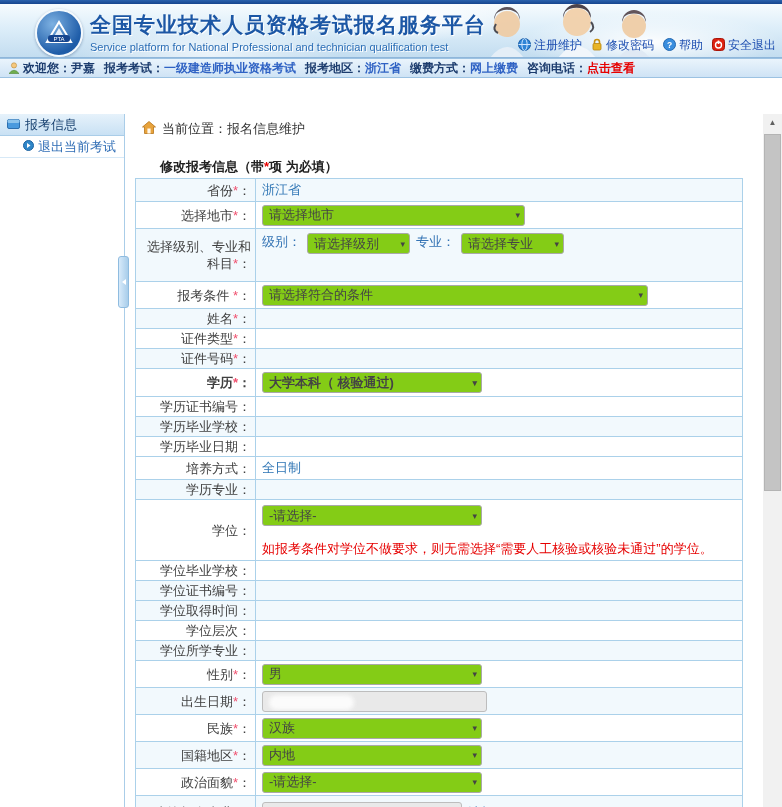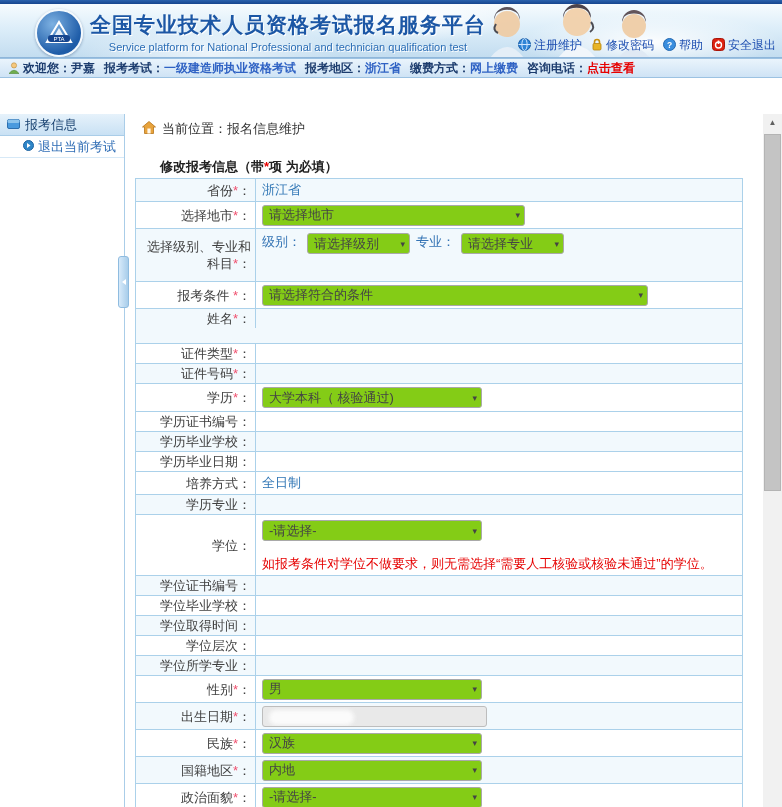--- a/index.html
+++ b/index.html
@@ -11,21 +11,21 @@
           background:linear-gradient(180deg,#f6fbfe 0%,#ddeef9 45%,#c3ddf0 100%);}
   .cloud{position:absolute;border-radius:50%;background:radial-gradient(closest-side,rgba(255,255,255,.95),rgba(255,255,255,0));}
   .c1{left:300px;top:-12px;width:220px;height:50px;}
   .c2{left:520px;top:8px;width:260px;height:60px;}
   .c3{left:80px;top:20px;width:260px;height:60px;opacity:.7;}
   .logo{position:absolute;left:35px;top:5px;width:44px;height:44px;border-radius:50%;
         background:radial-gradient(circle at 35% 30%,#7db1e2,#1e5ca8 70%);
         border:2px solid #f4f9fd;box-shadow:0 1px 3px rgba(10,40,90,.35);
         display:flex;align-items:center;justify-content:center;flex-direction:column;}
   .logo svg{display:block;}
-  .title-block{position:absolute;left:90px;top:7px;text-align:center;}
+  .title-block{position:absolute;left:90px;top:7px;}
   .title-cn{font-size:21px;font-weight:bold;color:#1c57a5;letter-spacing:1px;
             text-shadow:1px 1px 0 #ffffff;}
   .title-en{font-size:11px;color:#2a6db5;margin-top:2px;text-shadow:1px 1px 0 #fff;}
   .people{position:absolute;right:120px;top:0;opacity:.9;}
   .header-links{position:absolute;right:6px;bottom:3px;display:flex;gap:9px;align-items:center;}
   .hlink{display:flex;align-items:center;gap:3px;color:#1d4eb0;font-size:12px;cursor:pointer;white-space:nowrap;}
   
   .welcome{height:18px;border-top:1px solid #9cc2e2;border-bottom:1px solid #9cc2e2;
            background:linear-gradient(180deg,#eaf4fc,#cfe3f5);
            display:flex;align-items:center;padding-left:8px;font-size:12px;color:#1c3c6e;}
@@ -254,38 +254,38 @@
           <div class="cell-label">
             <span class="lbl-wrap"><span>报考条件 </span><span class="star">*</span><span>：</span></span>
           </div>
           <div class="cell-value">
             <div class="select" style="width: 386px;">
               <span class="sel-text">请选择符合的条件</span>
               <span class="arrow">▾</span>
             </div>
           </div>
         </div>
-        <div class="row shade" style="min-height: 19px; flex-direction: column;">
+        <div class="row shade" style="min-height: 19px;">
           <div class="cell-label">
             <span class="lbl-wrap"><span>姓名</span><span class="star">*</span><span>：</span></span>
           </div>
           <div class="cell-value"></div>
         </div>
         <div class="row" style="min-height: 19px;">
           <div class="cell-label">
             <span class="lbl-wrap"><span>证件类型</span><span class="star">*</span><span>：</span></span>
           </div>
         </div>
         <div class="row shade" style="min-height: 19px;">
           <div class="cell-label">
             <span class="lbl-wrap"><span>证件号码</span><span class="star">*</span><span>：</span></span>
           </div>
           <div class="cell-value"></div>
         </div>
-        <div class="row" style="min-height: 27px;">
+        <div class="row" style="min-height: 27px; font-weight: bold;">
           <div class="cell-label">
             <span class="lbl-wrap"><span>学历</span><span class="star">*</span><span>：</span></span>
           </div>
           <div class="cell-value">
             <div class="select" style="width: 220px;">
               <span class="sel-text">大学本科（ 核验通过)</span>
               <span class="arrow">▾</span>
             </div>
           </div>
         </div>
@@ -326,29 +326,29 @@
             <span class="lbl-wrap"><span>学位</span><span>：</span></span>
           </div>
           <div class="cell-value col">
             <div class="select" style="width: 220px;">
               <span class="sel-text">-请选择-</span>
               <span class="arrow">▾</span>
             </div>
             <div class="note-red">如报考条件对学位不做要求，则无需选择“需要人工核验或核验未通过”的学位。</div>
           </div>
         </div>
+        <div class="row" style="min-height: 19px;">
+          <div class="cell-label">
+            <span class="lbl-wrap"><span>学位毕业学校</span><span>：</span></span>
+          </div>
+          <div class="cell-value"></div>
+        </div>
         <div class="row shade" style="min-height: 19px;">
           <div class="cell-label">
             <span class="lbl-wrap"><span>学位证书编号</span><span>：</span></span>
-          </div>
-          <div class="cell-value"></div>
-        </div>
-        <div class="row" style="min-height: 19px;">
-          <div class="cell-label">
-            <span class="lbl-wrap"><span>学位毕业学校</span><span>：</span></span>
           </div>
           <div class="cell-value"></div>
         </div>
         <div class="row shade" style="min-height: 19px;">
           <div class="cell-label">
             <span class="lbl-wrap"><span>学位取得时间</span><span>：</span></span>
           </div>
           <div class="cell-value"></div>
         </div>
         <div class="row" style="min-height: 19px;">

